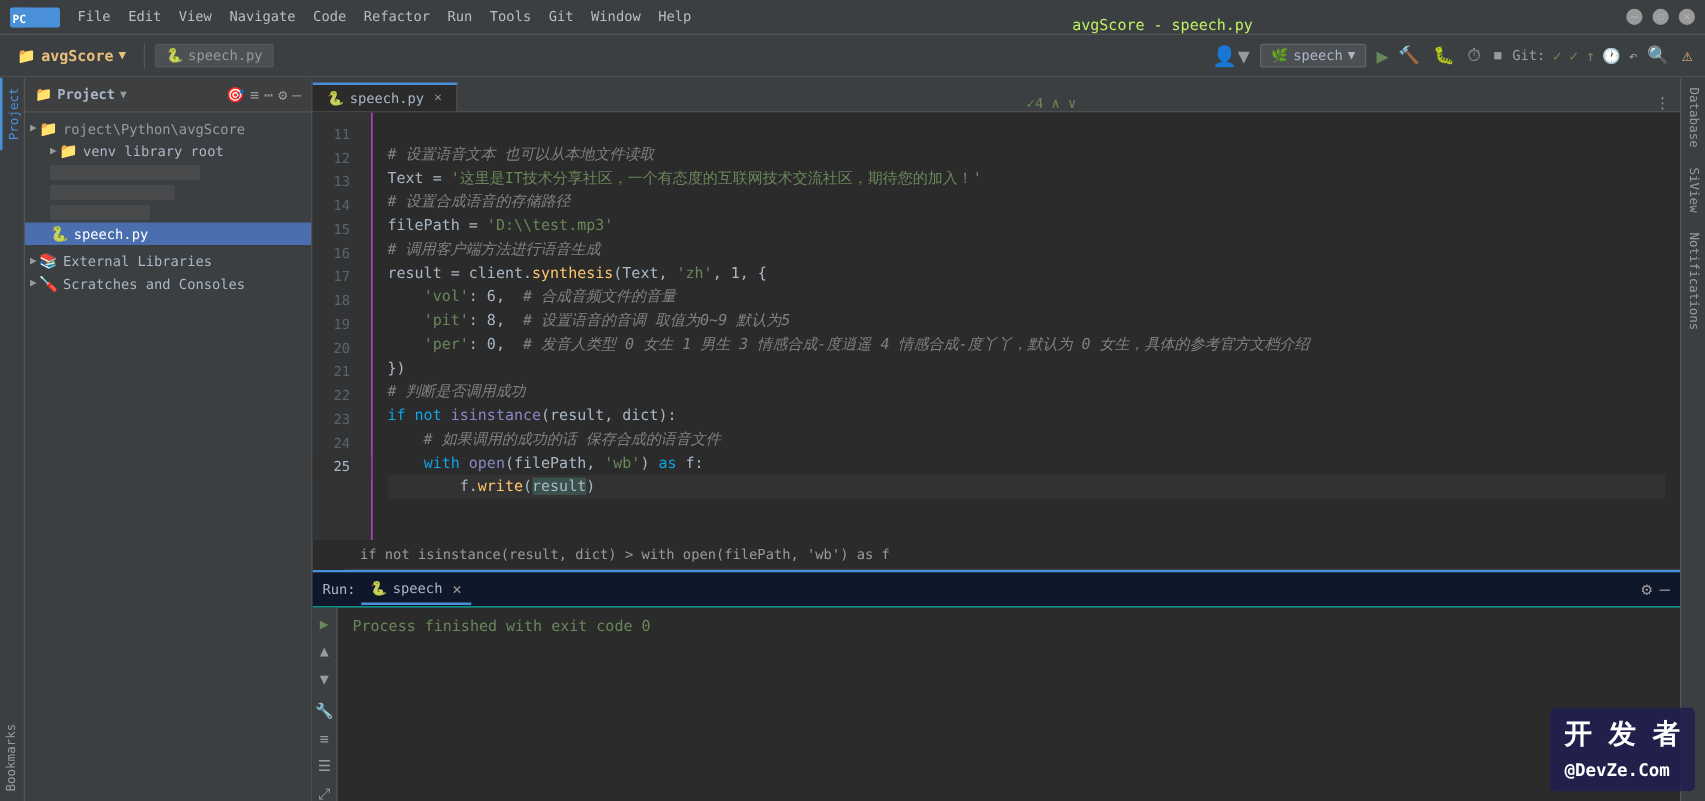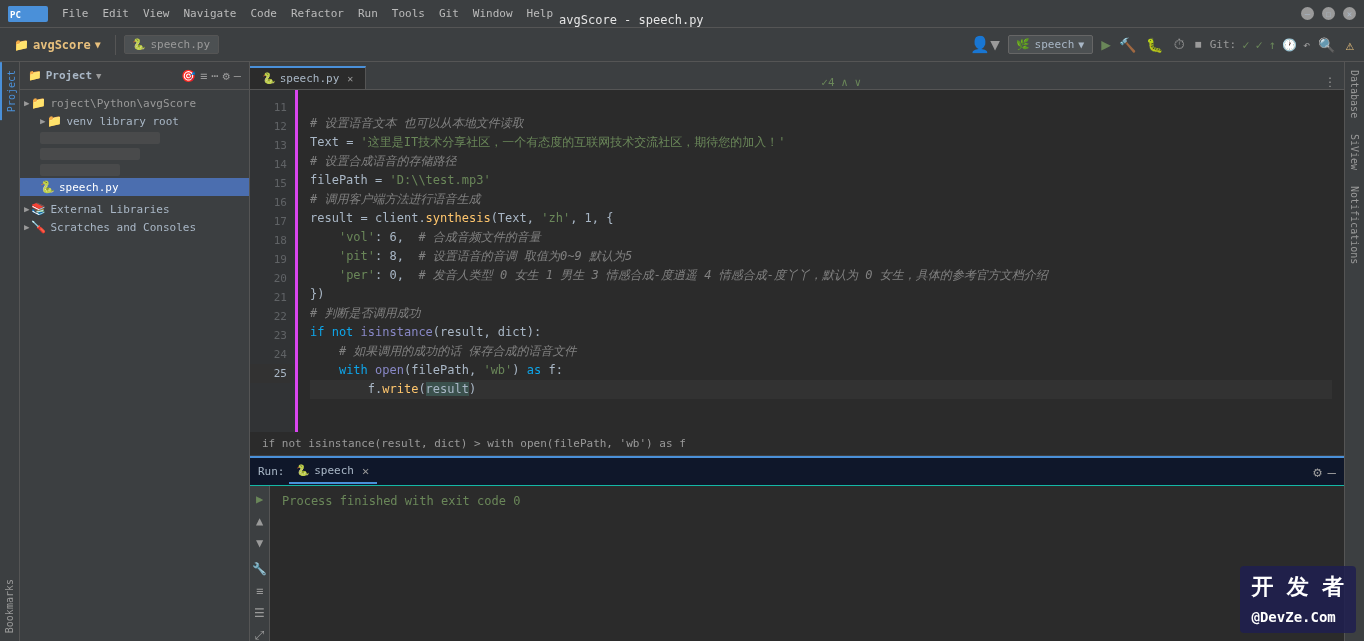--- a/index.html
+++ b/index.html
@@ -3,21 +3,21 @@
   <meta charset="utf-8">
   <style>
     * { margin: 0; padding: 0; box-sizing: border-box; }
     body { font-family: 'Consolas', 'Monaco', monospace; font-size: 12px; background: #2b2b2b; color: #a9b7c6; width: 1364px; height: 641px; overflow: hidden; display: flex; flex-direction: column; }
 
     
     .titlebar { height: 28px; background: #3c3f41; display: flex; align-items: center; padding: 0 8px; border-bottom: 1px solid #555; flex-shrink: 0; }
     .titlebar-logo { width: 40px; height: 16px; background: #4a90d9; border-radius: 2px; margin-right: 8px; flex-shrink: 0; }
     .titlebar-menu { display: flex; gap: 2px; font-size: 11px; color: #bbb; }
     .titlebar-menu span { padding: 2px 6px; cursor: pointer; }
-    .titlebar-center { flex: 1; font-size: 12px; color: #e5e5e5; margin-top: 12px; }
+    .titlebar-center { flex: 1; text-align: center; font-size: 12px; color: #bef264; margin-top: 12px; }
     .titlebar-controls { display: flex; gap: 8px; }
     .titlebar-btn { width: 13px; height: 13px; border-radius: 50%; cursor: pointer; display: flex; align-items: center; justify-content: center; font-size: 9px; }
     .titlebar-btn.minimize { background: #9a9a9a; }
     .titlebar-btn.maximize { background: #9a9a9a; }
     .titlebar-btn.close { background: #9a9a9a; }
 
     
     .toolbar { height: 34px; background: #3c3f41; display: flex; align-items: center; padding: 0 8px; border-bottom: 1px solid #555; flex-shrink: 0; gap: 4px; }
     .toolbar-project { display: flex; align-items: center; gap: 4px; font-size: 12px; font-weight: bold; color: #e8c07d; padding: 2px 6px; cursor: pointer; }
     .toolbar-sep { width: 1px; height: 20px; background: #555; margin: 0 4px; }
@@ -53,38 +53,38 @@
 
     
     .editor-area { flex: 1; display: flex; flex-direction: column; overflow: hidden; }
     .editor-tabs { height: 28px; background: #3c3f41; display: flex; align-items: flex-end; border-bottom: 1px solid #555; }
     .editor-tab { display: flex; align-items: center; gap: 4px; padding: 4px 12px; font-size: 11px; background: #2b2b2b; border-right: 1px solid #555; border-top: 2px solid #4a90d9; cursor: pointer; color: #a9b7c6; }
     .editor-tab .tab-icon { font-size: 11px; color: #6aab73; }
     .editor-tab-actions { margin-left: auto; display: flex; align-items: center; gap: 4px; padding-right: 8px; }
 
     
     .code-editor { flex: 1; display: flex; overflow: hidden; background: #2b2b2b; }
-    .line-numbers { width: 48px; background: #313335; padding: 8px 0; text-align: right; flex-shrink: 0; border-right: 3px solid #d946ef; }
+    .line-numbers { width: 48px; background: #313335; padding: 8px 0; text-align: center; flex-shrink: 0; border-right: 1px solid #d946ef; }
     .line-number { font-size: 11px; color: #606366; padding: 0 8px; line-height: 19px; font-family: 'Consolas', monospace; }
     .line-number.current { color: #a9b7c6; background: #323232; }
     .code-content { flex: 1; padding: 24px 12px; overflow: auto; }
     .code-line { line-height: 19px; white-space: pre; font-size: 12px; font-family: 'Consolas', 'Monaco', monospace; }
     .code-line.current-line { background: #323232; }
 
     
     .c-comment { color: #808080; font-style: italic; }
     .c-string { color: #6a8759; }
     .c-keyword { color: #0ea5e9; }
     .c-function { color: #ffc66d; }
     .c-variable { color: #a9b7c6; }
     .c-builtin { color: #8888c6; }
     .c-highlight { background: #3b514d; }
 
     
-    .breadcrumb { height: 24px; background: #2b2b2b; border-bottom: 1px solid #3d3f41; display: flex; align-items: center; padding: 0 12px; font-size: 11px; color: #9a9a9a; flex-shrink: 0; }
+    .breadcrumb { height: 24px; background: #2b2b2b; border-bottom: 1px solid #3d3f41; display: flex; align-items: center; padding: 0 12px; font-size: 11px; color: #9a9a9a; flex-shrink: 0; margin-left: 26px; }
 
     
     .right-tabs { width: 20px; background: #3c3f41; display: flex; flex-direction: column; border-left: 1px solid #555; flex-shrink: 0; }
     .right-tab { writing-mode: vertical-rl; font-size: 10px; color: #9a9a9a; padding: 8px 4px; cursor: pointer; white-space: nowrap; }
 
     
     .run-panel { height: 185px; background: #2b2b2b; border-top: 2px solid #4a90d9; display: flex; flex-direction: column; flex-shrink: 0; }
     .run-header { height: 28px; background: #0f172a; display: flex; align-items: center; padding: 0 8px; gap: 4px; border-bottom: 1px solid #14b8a6; }
     .run-tab { display: flex; align-items: center; gap: 4px; font-size: 11px; color: #a9b7c6; padding: 4px 8px; border-bottom: 2px solid #4a90d9; cursor: pointer; }
     .run-label { font-size: 11px; color: #a9b7c6; }

